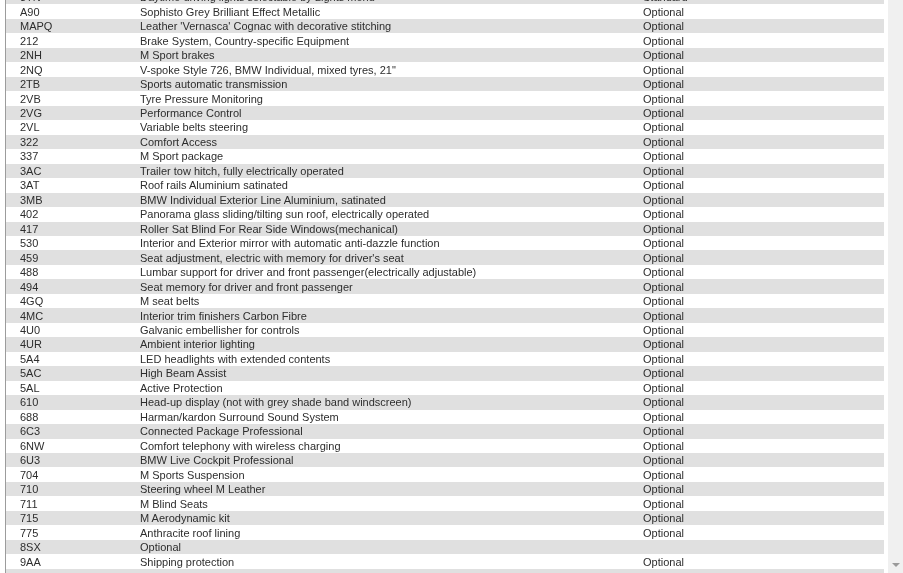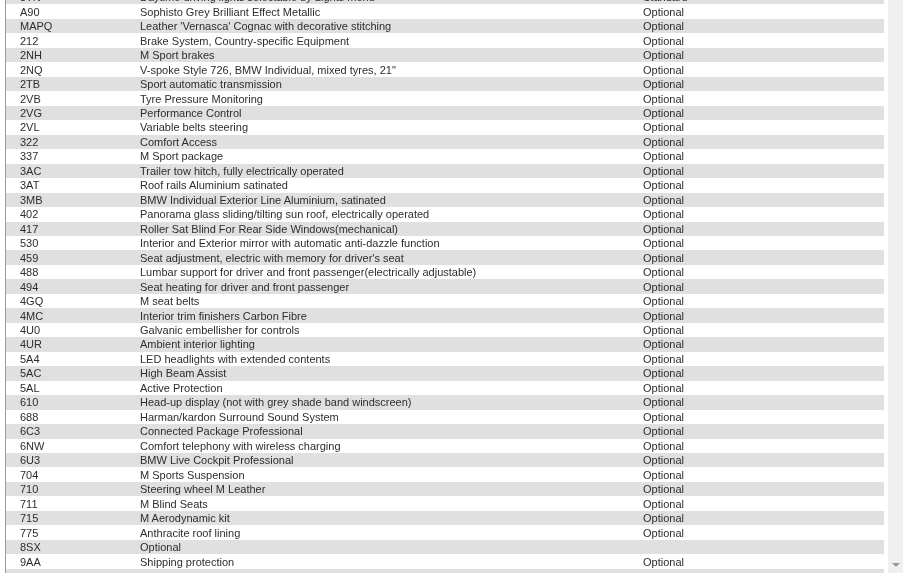--- a/index.html
+++ b/index.html
@@ -90,21 +90,21 @@
         <div class="cell desc">M Sport brakes</div>
         <div class="cell status">Optional</div>
       </div>
       <div class="row">
         <div class="cell code">2NQ</div>
         <div class="cell desc">V-spoke Style 726, BMW Individual, mixed tyres, 21"</div>
         <div class="cell status">Optional</div>
       </div>
       <div class="row">
         <div class="cell code">2TB</div>
-        <div class="cell desc">Sport automatic transmission</div>
+        <div class="cell desc">Sports automatic transmission</div>
         <div class="cell status">Optional</div>
       </div>
       <div class="row">
         <div class="cell code">2VB</div>
         <div class="cell desc">Tyre Pressure Monitoring</div>
         <div class="cell status">Optional</div>
       </div>
       <div class="row">
         <div class="cell code">2VG</div>
         <div class="cell desc">Performance Control</div>
@@ -160,21 +160,21 @@
         <div class="cell desc">Seat adjustment, electric with memory for driver's seat</div>
         <div class="cell status">Optional</div>
       </div>
       <div class="row">
         <div class="cell code">488</div>
         <div class="cell desc">Lumbar support for driver and front passenger(electrically adjustable)</div>
         <div class="cell status">Optional</div>
       </div>
       <div class="row">
         <div class="cell code">494</div>
-        <div class="cell desc">Seat heating for driver and front passenger</div>
+        <div class="cell desc">Seat memory for driver and front passenger</div>
         <div class="cell status">Optional</div>
       </div>
       <div class="row">
         <div class="cell code">4GQ</div>
         <div class="cell desc">M seat belts</div>
         <div class="cell status">Optional</div>
       </div>
       <div class="row">
         <div class="cell code">4MC</div>
         <div class="cell desc">Interior trim finishers Carbon Fibre</div>

